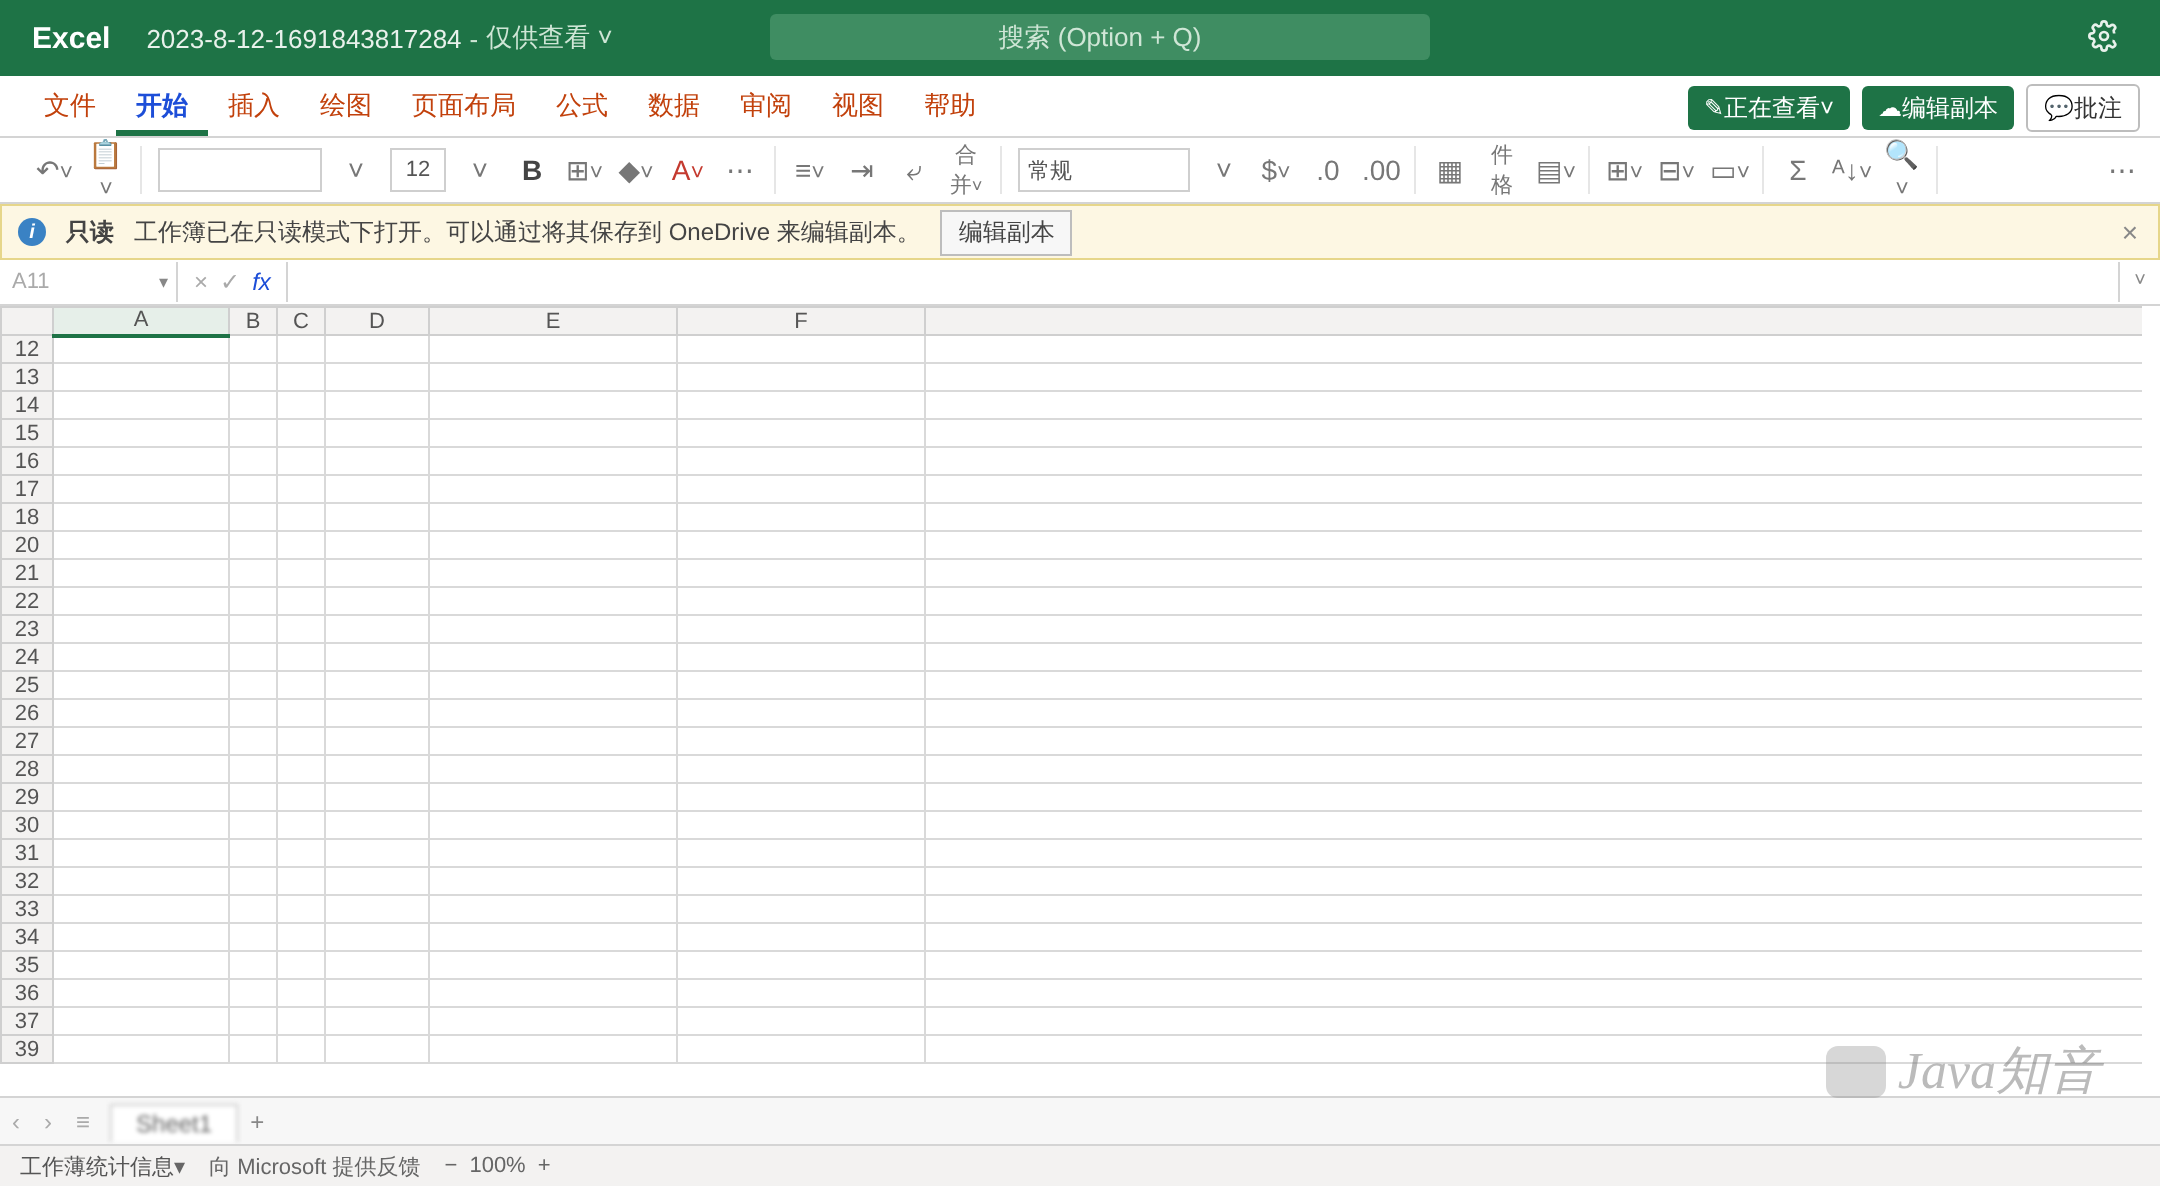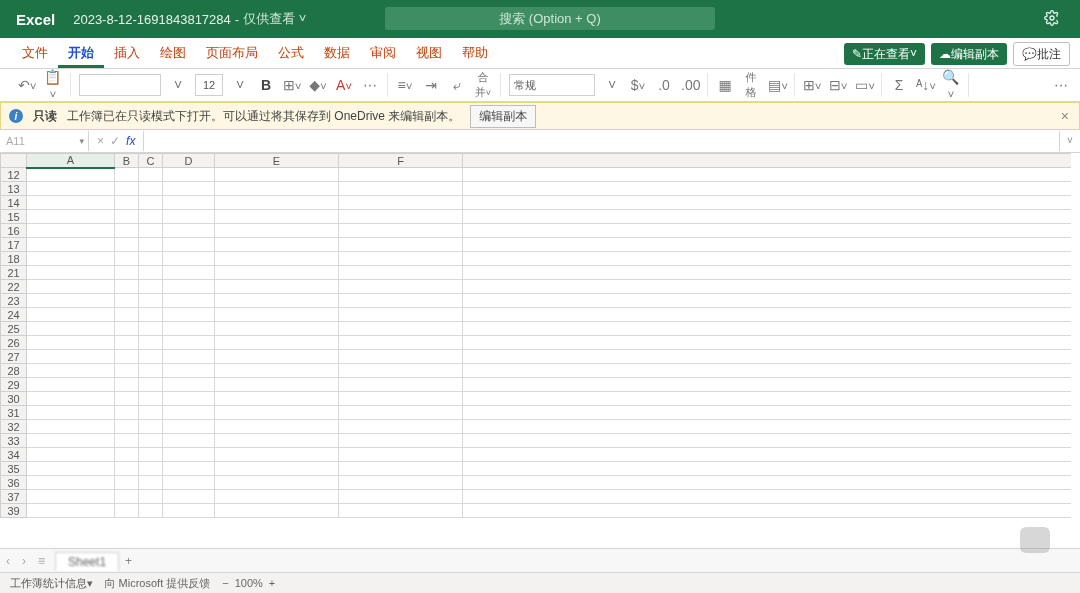--- a/index.html
+++ b/index.html
@@ -232,20 +232,30 @@
           <th class="row-h">18</th>
           <td class="colA"></td>
           <td class="colB"></td>
           <td class="colC"></td>
           <td class="colD"></td>
           <td class="colE"></td>
           <td class="colF"></td>
           <td class="colRest"></td>
         </tr>
         <tr>
+          <th class="row-h">20</th>
+          <td class="colA"></td>
+          <td class="colB"></td>
+          <td class="colC"></td>
+          <td class="colD"></td>
+          <td class="colE"></td>
+          <td class="colF"></td>
+          <td class="colRest"></td>
+        </tr>
+        <tr>
           <th class="row-h">21</th>
           <td class="colA"></td>
           <td class="colB"></td>
           <td class="colC"></td>
           <td class="colD"></td>
           <td class="colE"></td>
           <td class="colF"></td>
           <td class="colRest"></td>
         </tr>
         <tr>
@@ -438,13 +448,14 @@
     <span class="zoom">
       <span>−</span>
       <span>100%</span>
       <span>+</span>
     </span>
   </div>
 </div>
 
 <div class="watermark">
   <span class="wm-ic"></span>
+  <span>Java知音</span>
 </div>
 
 </body></html>

